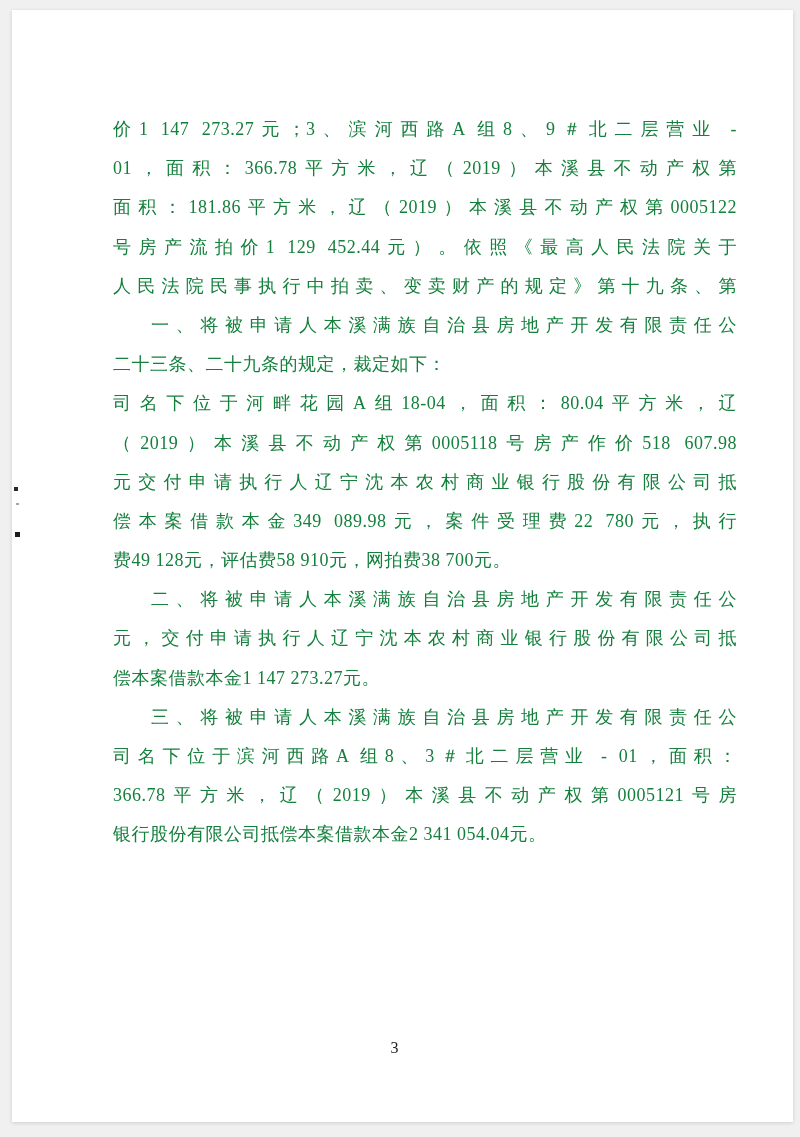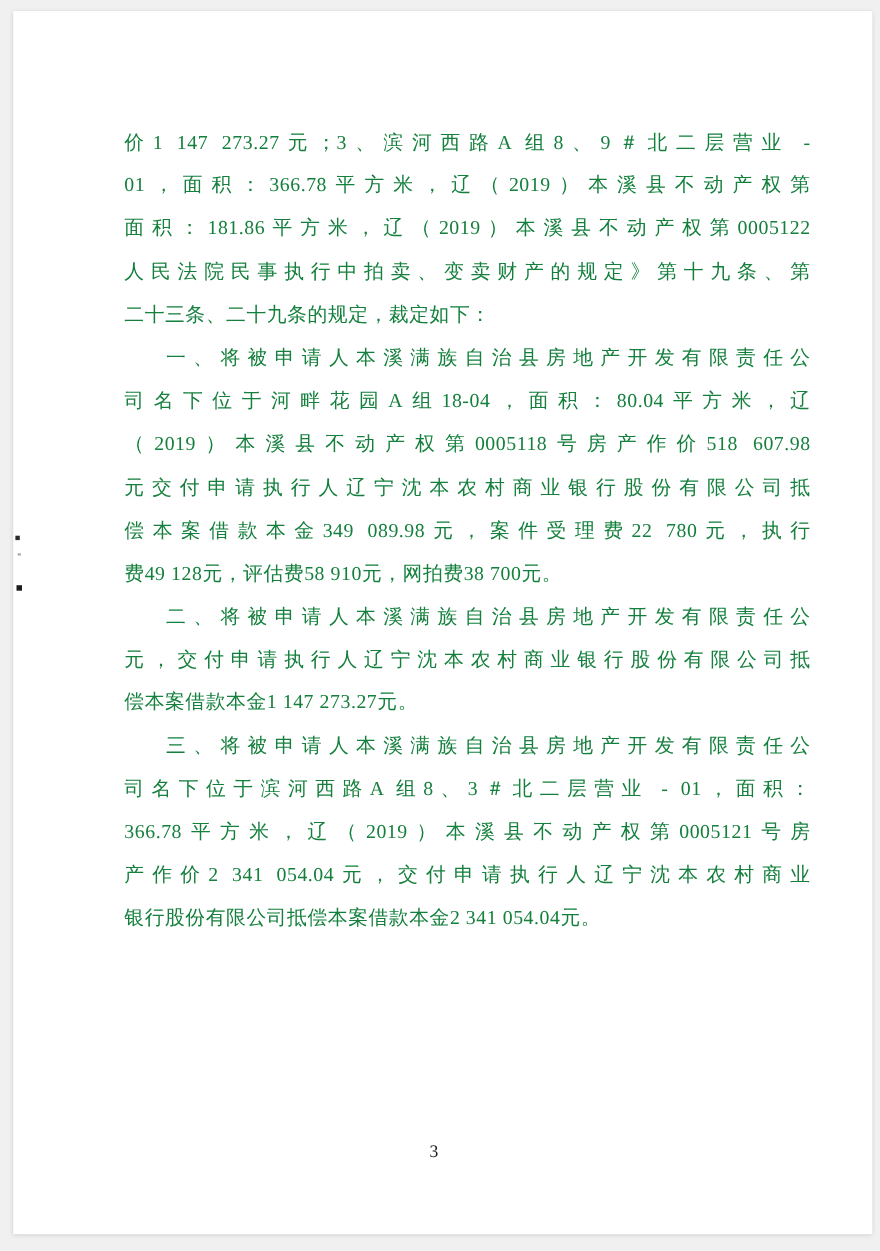--- a/index.html
+++ b/index.html
@@ -70,35 +70,35 @@
 </head>
 <body>
 
 <div class="stage">
   <div class="sheet">
     <div class="text-block">
 
     <div class="line">价1 147 273.27元；3、滨河西路A 组8、9＃北二层营业 -</div>
         <div class="line">01，面积：366.78平方米，辽（2019）本溪县不动产权第</div>
         <div class="line">面积：181.86平方米，辽（2019）本溪县不动产权第0005122</div>
+        <div class="line">号房产流拍价1 129 452.44元）。依照《最高人民法院关于</div>
         <div class="line">人民法院民事执行中拍卖、变卖财产的规定》第十九条、第</div>
+        <div class="line indent">一、将被申请人本溪满族自治县房地产开发有限责任公</div>
         <div class="line last">二十三条、二十九条的规定，裁定如下：</div>
-        <div class="line indent">一、将被申请人本溪满族自治县房地产开发有限责任公</div>
         <div class="line">司名下位于河畔花园A组18-04，面积：80.04平方米，辽</div>
         <div class="line">（2019）本溪县不动产权第0005118号房产作价518 607.98</div>
         <div class="line">元交付申请执行人辽宁沈本农村商业银行股份有限公司抵</div>
         <div class="line">偿本案借款本金349 089.98元，案件受理费22 780元，执行</div>
         <div class="line last">费49 128元，评估费58 910元，网拍费38 700元。</div>
         <div class="line indent">二、将被申请人本溪满族自治县房地产开发有限责任公</div>
         <div class="line">元，交付申请执行人辽宁沈本农村商业银行股份有限公司抵</div>
         <div class="line last">偿本案借款本金1 147 273.27元。</div>
         <div class="line indent">三、将被申请人本溪满族自治县房地产开发有限责任公</div>
         <div class="line">司名下位于滨河西路A 组8、3＃北二层营业 - 01，面积：</div>
         <div class="line">366.78平方米，辽（2019）本溪县不动产权第0005121号房</div>
-        <div class="line">产作价2 341 054.04元，交付申请执行人辽宁沈本农村商业</div>
         <div class="line last">银行股份有限公司抵偿本案借款本金2 341 054.04元。</div>
       </div>
     <div class="page-number">3</div>
   </div>
   <div class="artifact a1"></div>
   <div class="artifact a2"></div>
   <div class="artifact a3"></div>
 </div>
 
 </body></html>

